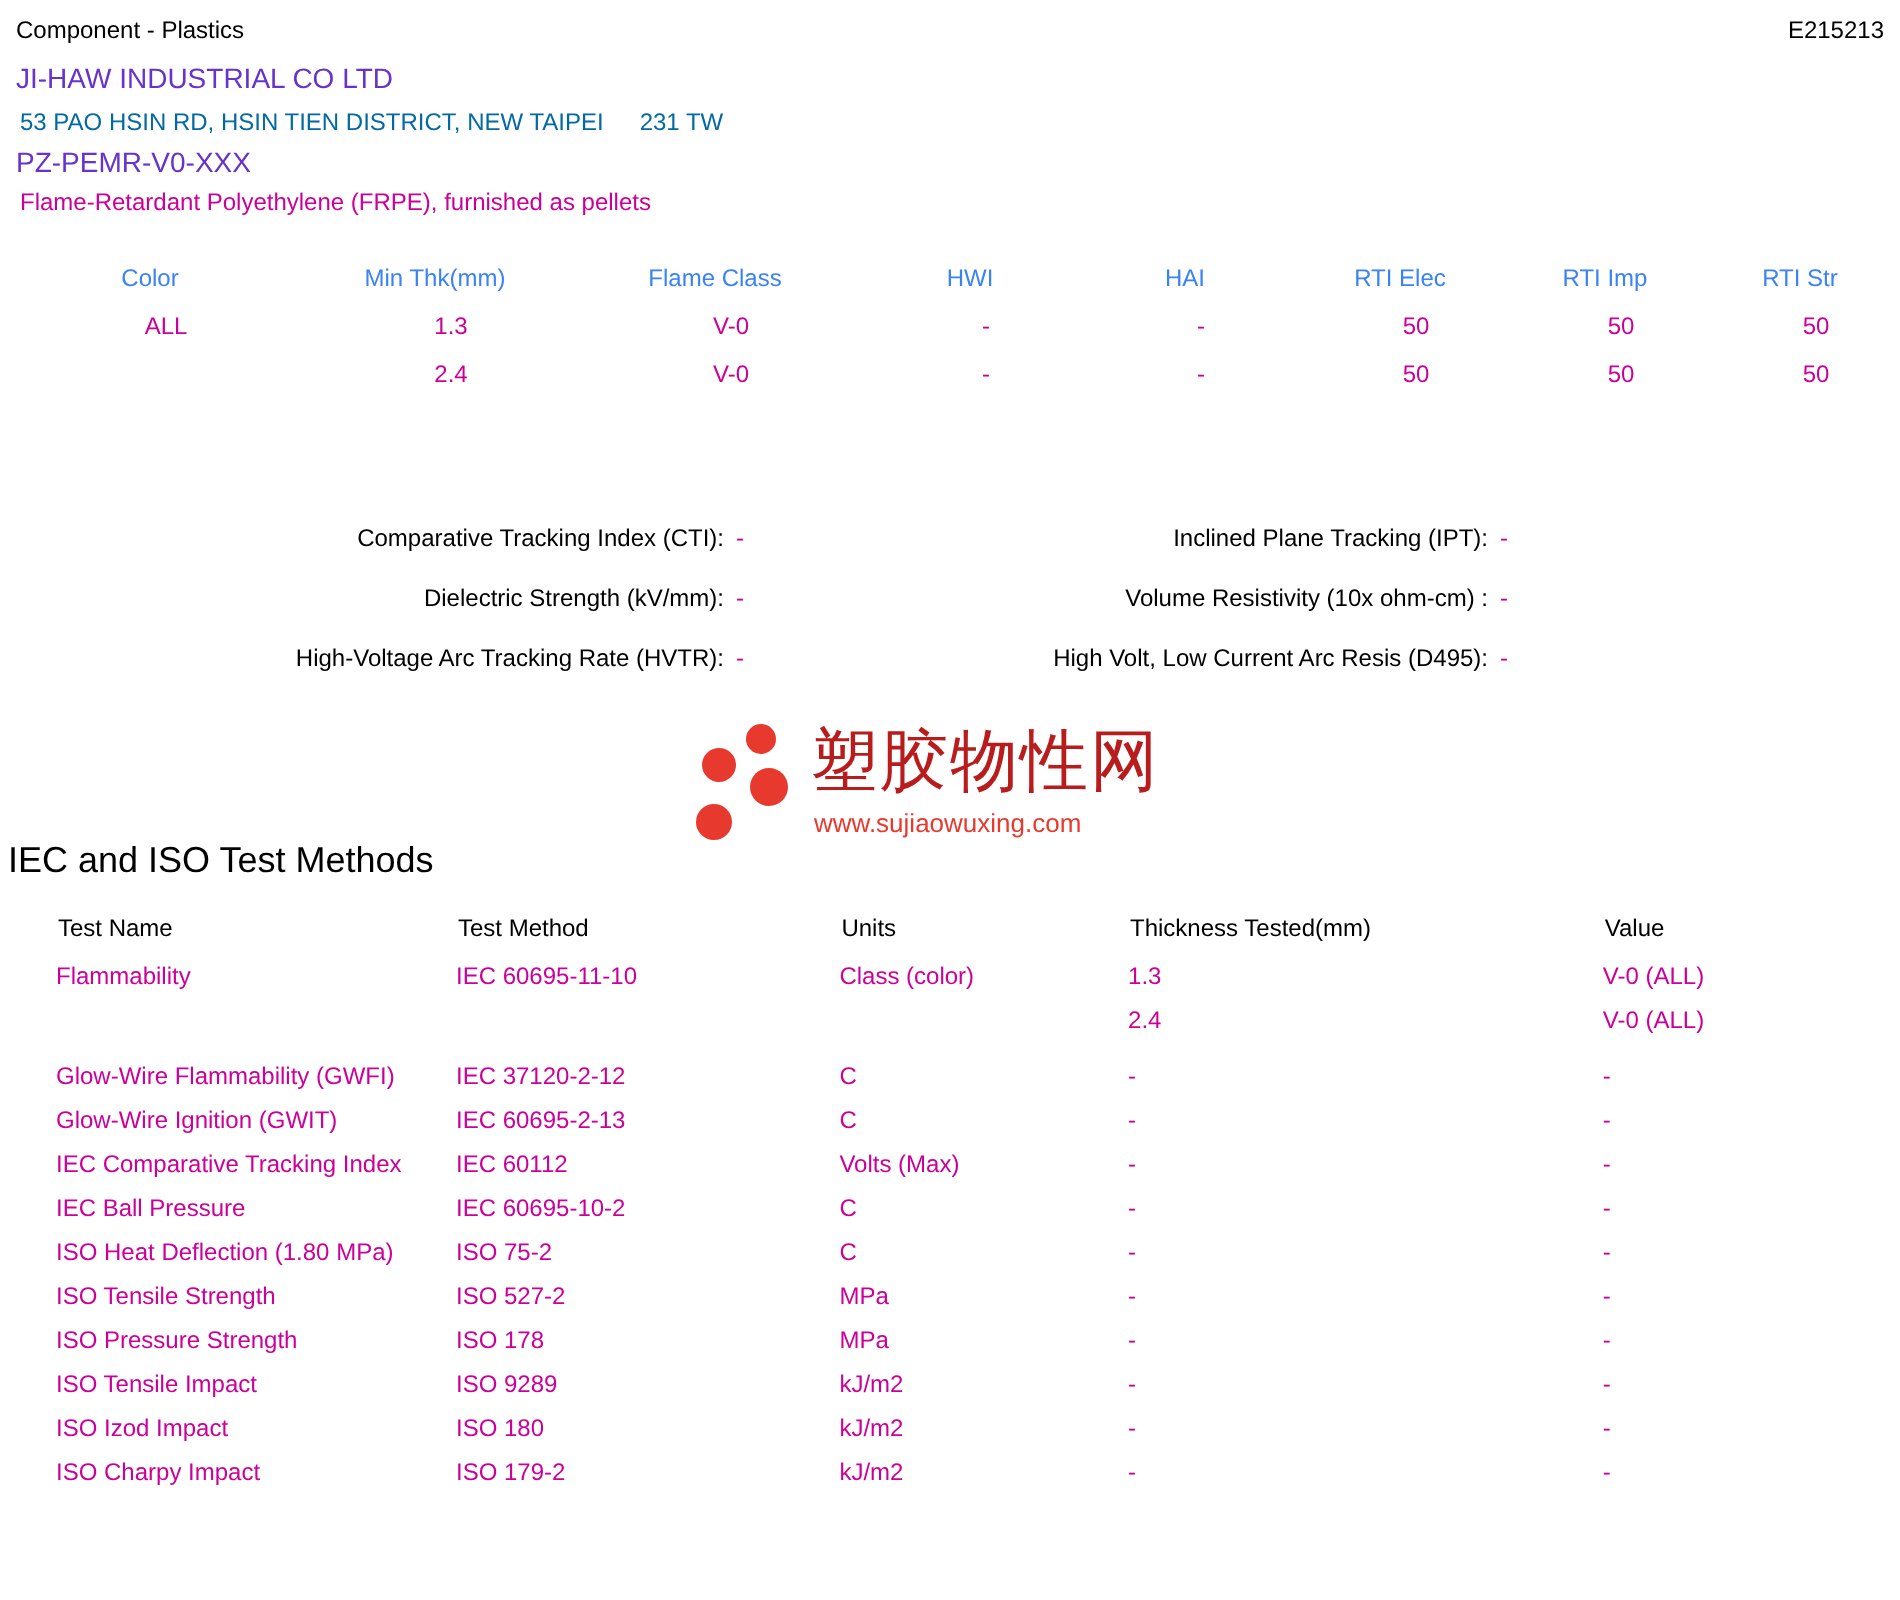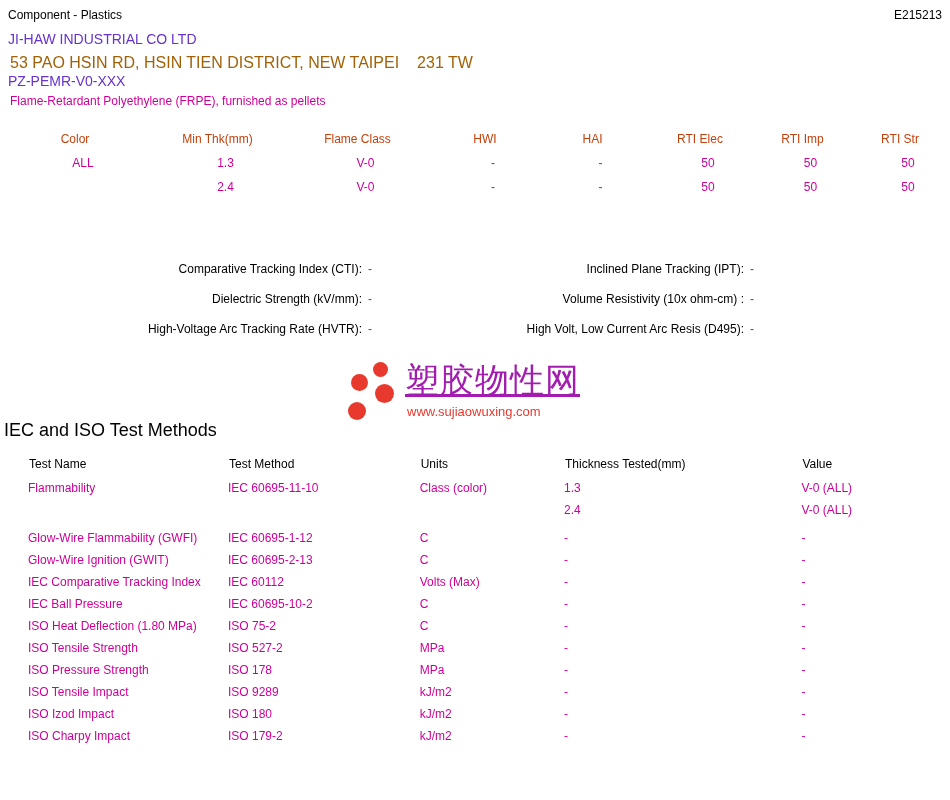--- a/index.html
+++ b/index.html
@@ -36,22 +36,22 @@
     position: absolute;
     top: 31px;
     left: 8px;
     font-size: 14px;
     color: #6633cc;
   }
   .address {
     position: absolute;
     top: 54px;
     left: 10px;
-    font-size: 16px;
-    color: #a16207;
+    font-size: 12px;
+    color: #0369a1;
   }
   .address .country {
     margin-left: 18px;
   }
   .model {
     position: absolute;
     top: 73px;
     left: 8px;
     font-size: 14px;
     color: #6633cc;
@@ -68,21 +68,21 @@
   .ratings {
     position: absolute;
     top: 132px;
     left: 0px;
     width: 950px;
     border-collapse: collapse;
     font-size: 12px;
   }
   .ratings th {
     font-weight: normal;
-    color: #c2410c;
+    color: #3b82f6;
     text-align: center;
     padding: 0 0 10px 0;
   }
   .ratings td {
     text-align: center;
     color: #cc0099;
     padding: 0 0 10px 16px;
   }
   .ratings .c-color   { width: 150px; }
   .ratings .c-thk     { width: 135px; }
@@ -131,24 +131,23 @@
   }
   .wm-d1 { left: 28px; top: 0px;  width: 15px; height: 15px; }
   .wm-d2 { left: 6px;  top: 12px; width: 17px; height: 17px; }
   .wm-d3 { left: 30px; top: 22px; width: 19px; height: 19px; }
   .wm-d4 { left: 3px;  top: 40px; width: 18px; height: 18px; }
   .wm-cn {
     position: absolute;
     left: 60px;
     top: 0px;
     font-size: 34px;
-    color: #a21caf;
+    color: #b91c1c;
     letter-spacing: 1px;
     font-family: "DejaVu Sans", sans-serif;
-    text-decoration: underline;
   }
   .wm-url {
     position: absolute;
     left: 62px;
     top: 46px;
     font-size: 13px;
     color: #e8392e;
   }
 
   
@@ -304,21 +303,21 @@
       </tr>
       <tr class="sub">
         <td></td>
         <td></td>
         <td></td>
         <td>2.4</td>
         <td>V-0 (ALL)</td>
       </tr>
       <tr>
         <td>Glow-Wire Flammability (GWFI)</td>
-        <td>IEC 60695-1-12</td>
+        <td>IEC 37120-2-12</td>
         <td>C</td>
         <td>-</td>
         <td>-</td>
       </tr>
       <tr>
         <td>Glow-Wire Ignition (GWIT)</td>
         <td>IEC 60695-2-13</td>
         <td>C</td>
         <td>-</td>
         <td>-</td>

